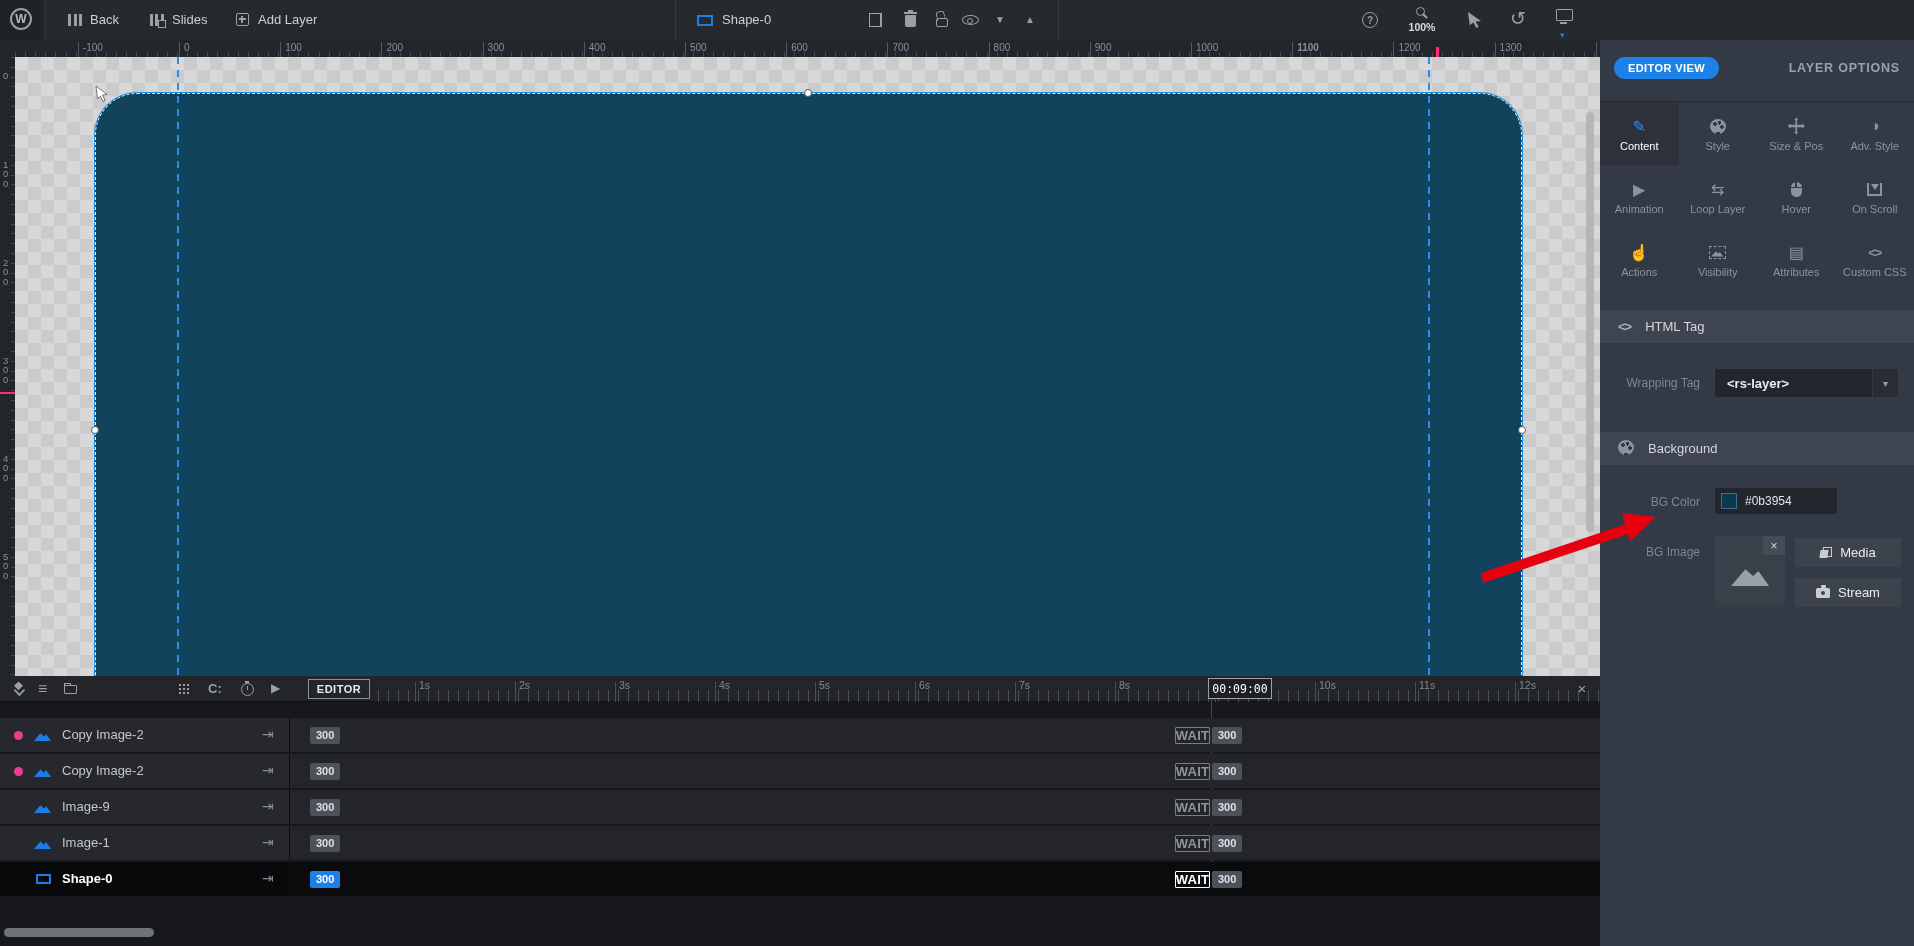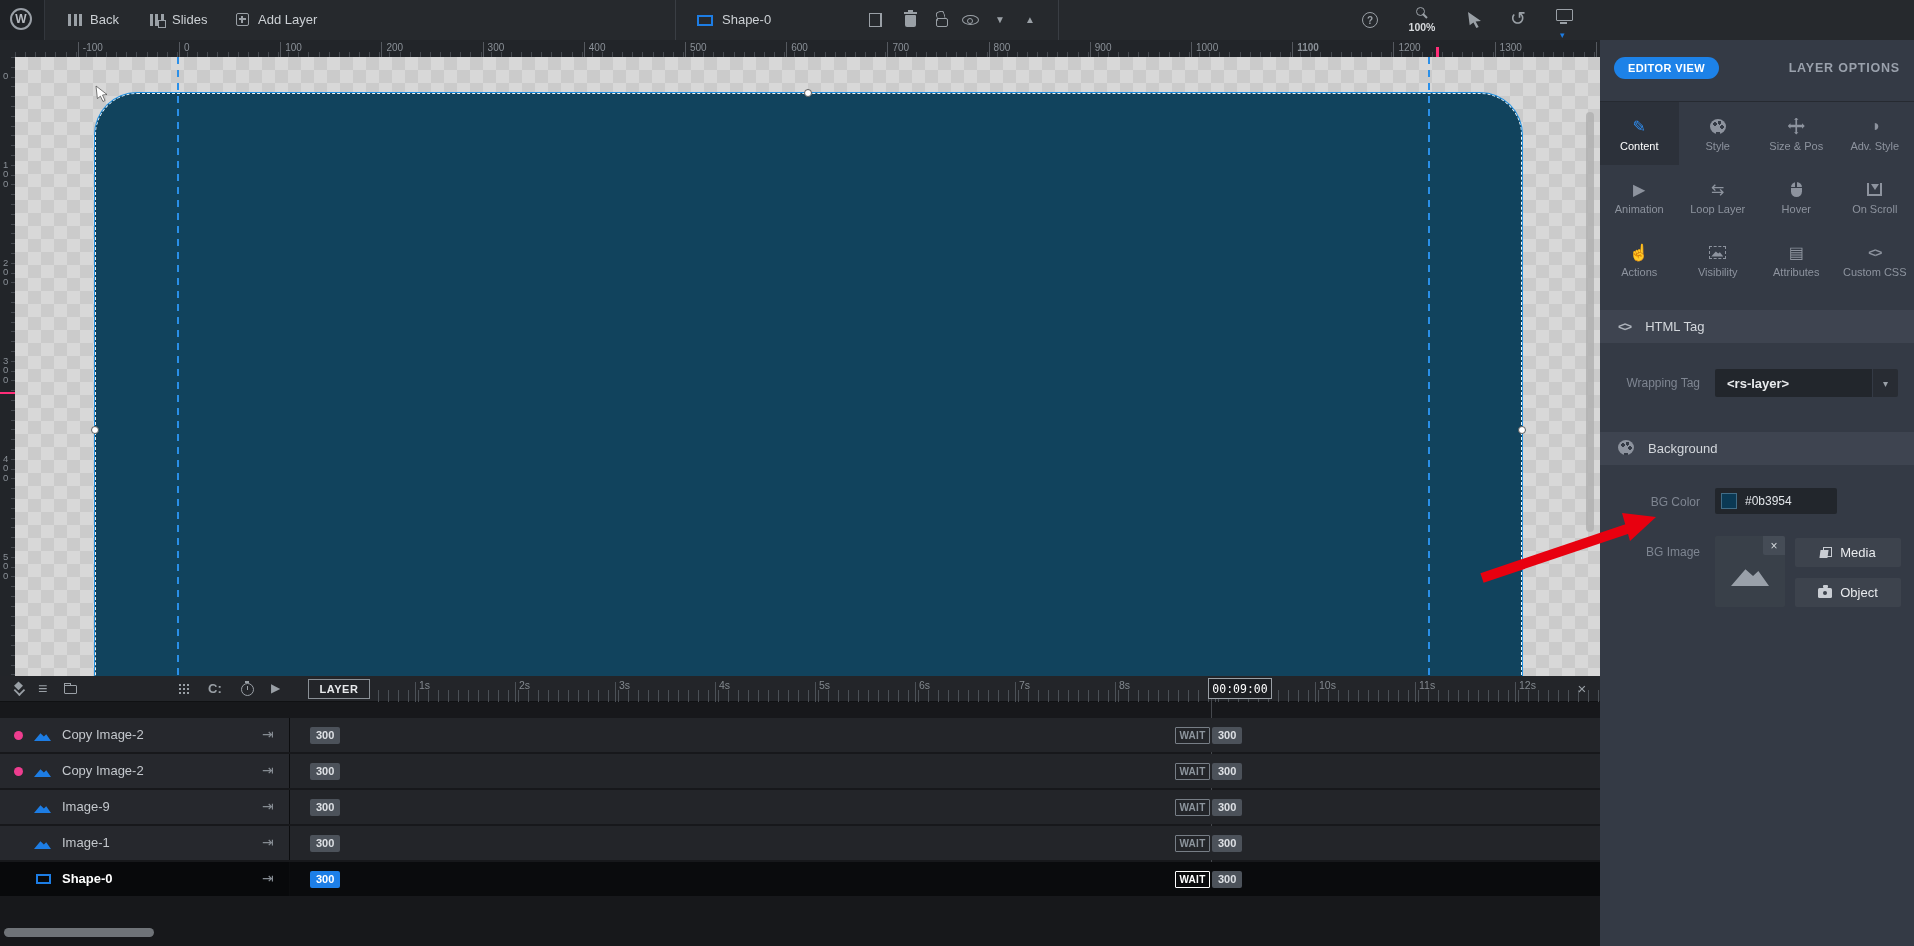--- a/index.html
+++ b/index.html
@@ -120,21 +120,21 @@
   .ic-shp{left:36px;top:12px;width:15px;height:10px;border:2px solid var(--blue);}
   .tl-name{position:absolute;left:62px;top:0;height:34px;line-height:34px;font-size:13px;color:#c3c7cc;}
   .sel .tl-name{color:#fff;font-weight:bold;}
   .tl-arrow{position:absolute;left:262px;top:0;height:34px;line-height:33px;font-size:14px;color:#858b92;}
   .b300{position:absolute;top:8.5px;height:17px;padding:0 6px;border-radius:2px;background:#4c525a;
     color:#dde0e4;font-size:11px;font-weight:bold;line-height:17px;}
   .b300.start{left:310px;}
   .b300.w300{left:1212px;}
   .sel .b300.start{background:#1d7fe8;color:#fff;}
   .waitbox{position:absolute;left:1175px;top:8.5px;height:17px;width:35px;border:1.5px solid #777e86;
-    color:#8d959d;font-size:10px;font-weight:bold;display:flex;align-items:center;justify-content:center;
+    color:#8d959d;font-size:13px;font-weight:bold;display:flex;align-items:center;justify-content:center;
     border-radius:1px;letter-spacing:.3px;}
   .sel .waitbox{border-color:#fff;color:#fff;}
   #tl-scroll{left:4px;top:252px;width:150px;height:9px;border-radius:4.5px;background:#6f7378;}
 
   
   #sidebar{left:1600px;top:40px;width:314px;height:906px;background:var(--sb-bg);z-index:20;}
   #viewpill{left:14px;top:17px;height:22px;padding:0 14px;border-radius:11px;background:#1d82e8;
     color:#fff;font-size:11px;font-weight:bold;letter-spacing:.4px;display:flex;align-items:center;}
   #paneltitle{right:14px;top:21px;font-size:12.5px;font-weight:bold;color:#9aa1ac;letter-spacing:.8px;}
   #optgrid{left:0;top:61px;width:314px;height:190px;display:flex;flex-wrap:wrap;border-top:1px solid #262a31;}
@@ -326,21 +326,21 @@
 
   <div id="timeline" class="abs">
     <div id="tl-head" class="abs">
       <span class="ic ic-layers gray" style="left:12px;top:6px;transform:scale(.9);"></span>
       <span class="char tlh-ic" style="left:38px;top:0;line-height:25px;font-size:16px;font-weight:bold;">≡</span>
       <span class="ic ic-folder" style="left:64px;top:9px;"></span>
       <span class="ic ic-dgrid" style="left:178px;top:7px;"></span>
       <span class="char tlh-ic" style="left:208px;top:0;line-height:25px;font-size:13px;font-weight:bold;">C:</span>
       <span class="ic ic-stop" style="left:241px;top:7px;"></span>
       <span class="char tlh-ic" style="left:271px;top:0;line-height:25px;font-size:12px;">▶</span>
-      <div id="editor-btn" class="abs">LAYER</div>
+      <div id="editor-btn" class="abs">EDITOR</div>
       <div id="tl-minor" class="abs"></div>
       <div id="tl-seconds">
           <div class="stick" style="position: absolute; left: 415px; top: 6px; width: 1px; height: 20px;"></div>
           <div class="slab" style="left: 419px; top: 3px;">1s</div>
           <div class="stick" style="position: absolute; left: 515px; top: 6px; width: 1px; height: 20px;"></div>
           <div class="slab" style="left: 519px; top: 3px;">2s</div>
           <div class="stick" style="position: absolute; left: 615px; top: 6px; width: 1px; height: 20px;"></div>
           <div class="slab" style="left: 619px; top: 3px;">3s</div>
           <div class="stick" style="position: absolute; left: 715px; top: 6px; width: 1px; height: 20px;"></div>
           <div class="slab" style="left: 719px; top: 3px;">4s</div>
@@ -511,21 +511,21 @@
     <div id="bgthumb" class="abs">
       <span class="mtn"></span>
     </div>
     <div id="bgx" class="abs">×</div>
     <div class="sb-btn abs" style="top:498px;">
       <span class="bic ic-media"></span>
       <span>Media</span>
     </div>
     <div class="sb-btn abs" style="top:538px;">
       <span class="bic ic-cam"></span>
-      <span>Object</span>
+      <span>Stream</span>
     </div>
   </div>
 
   <svg id="overlay" viewBox="0 0 1914 946">
     <g>
       <line x1="1482" y1="578" x2="1630" y2="528" stroke="#e8000f" stroke-width="10"></line>
       <polygon points="1656,517 1630,541 1622,513" fill="#e8000f"></polygon>
     </g>
     <polygon points="96,86 107,94.5 102.5,95 105,100.5 103,101.5 100.4,96.2 97.4,98.6" fill="#ffffff" stroke="#444" stroke-width="0.7"></polygon>
   </svg>

